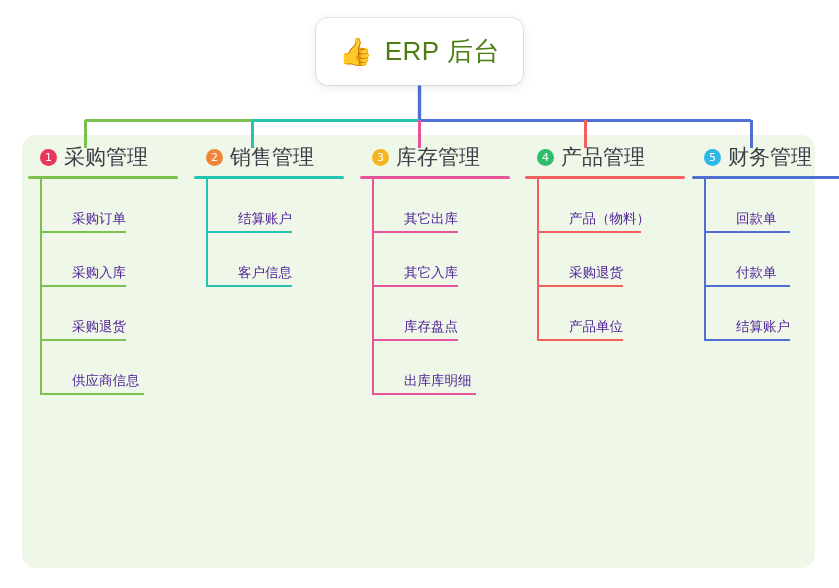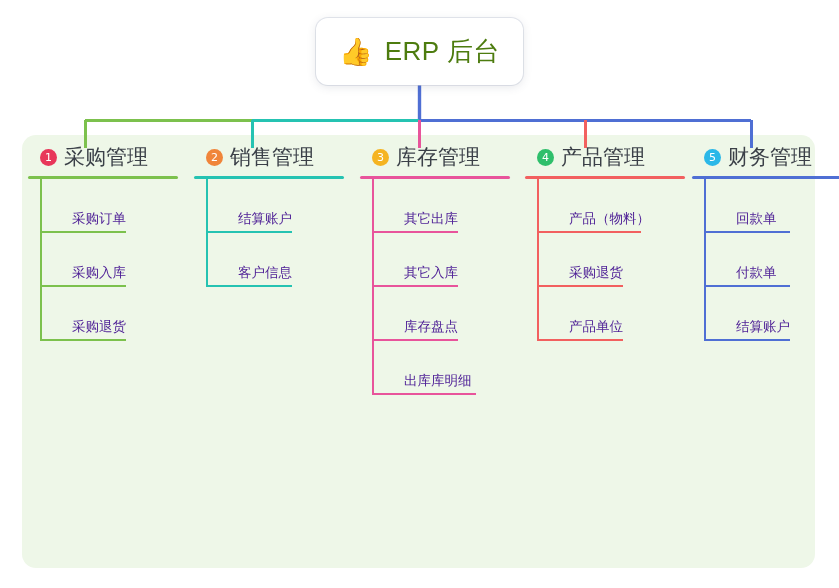--- a/index.html
+++ b/index.html
@@ -122,20 +122,24 @@
           <div class="item-rule" style="background: rgb(124, 193, 77); width: 86px;"></div>
         </div>
         <div class="item">
           <span class="item-label">采购入库</span>
           <div class="item-rule" style="background: rgb(124, 193, 77); width: 86px;"></div>
         </div>
         <div class="item">
           <span class="item-label">采购退货</span>
           <div class="item-rule" style="background: rgb(124, 193, 77); width: 86px;"></div>
         </div>
+        <div class="item">
+          <span class="item-label">供应商信息</span>
+          <div class="item-rule" style="background: rgb(124, 193, 77); width: 104px;"></div>
+        </div>
       </div>
     </div>
   <div class="col" id="col2">
       <div class="col-head">
         <span class="badge" style="background: rgb(240, 133, 58);">2</span>
         <span class="col-title">销售管理</span>
       </div>
       <div class="head-rule" style="background: rgb(37, 195, 178);"></div>
       <div class="items">
         <div class="trunk" style="background: rgb(37, 195, 178);"></div>

